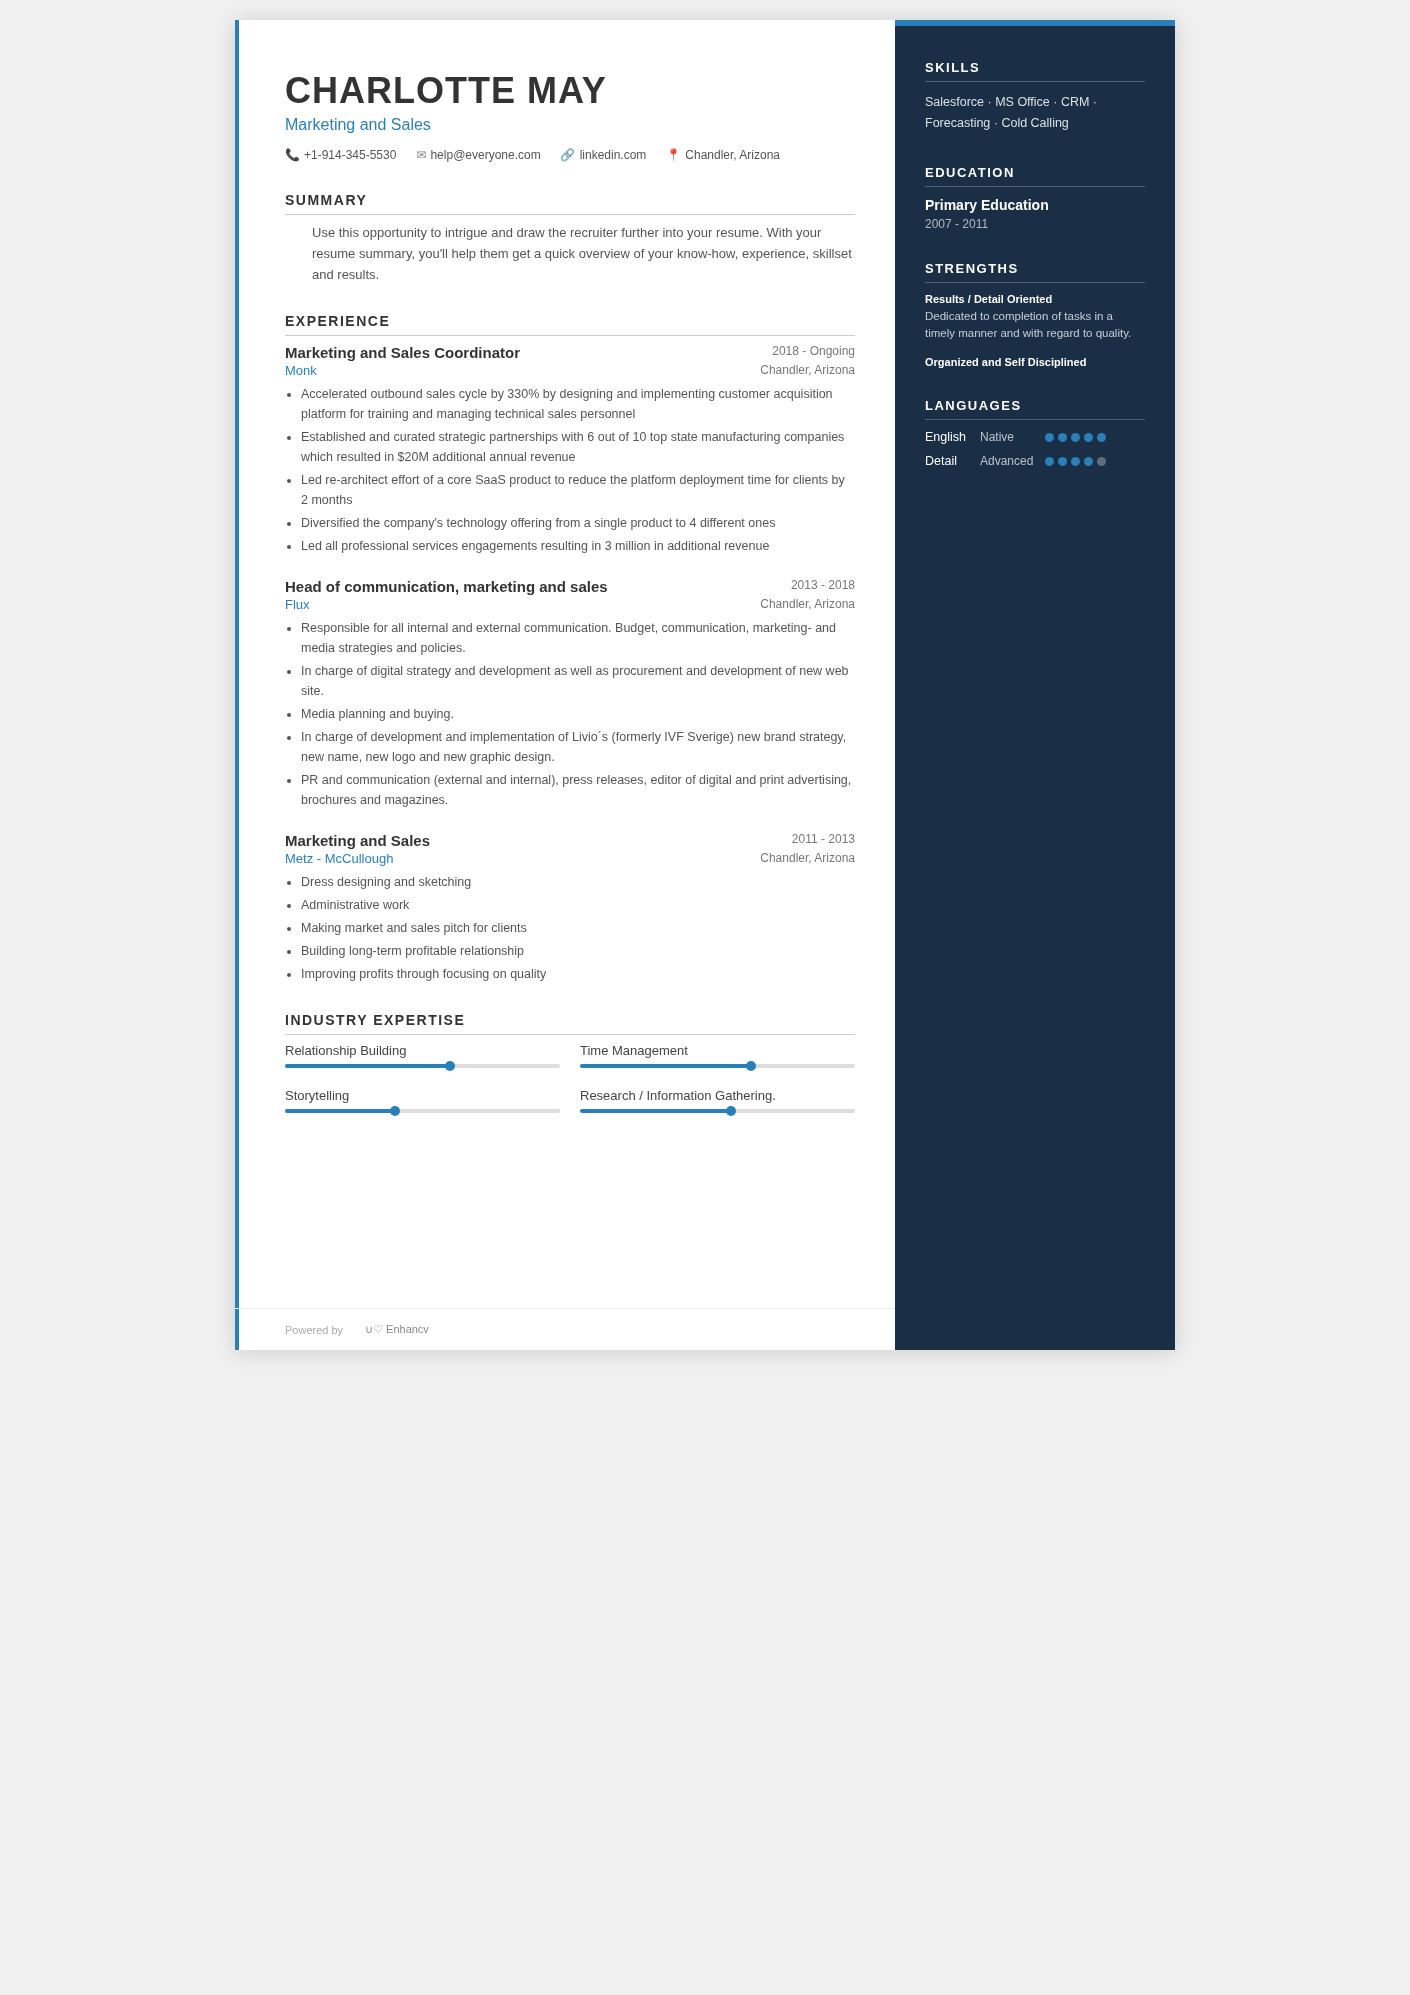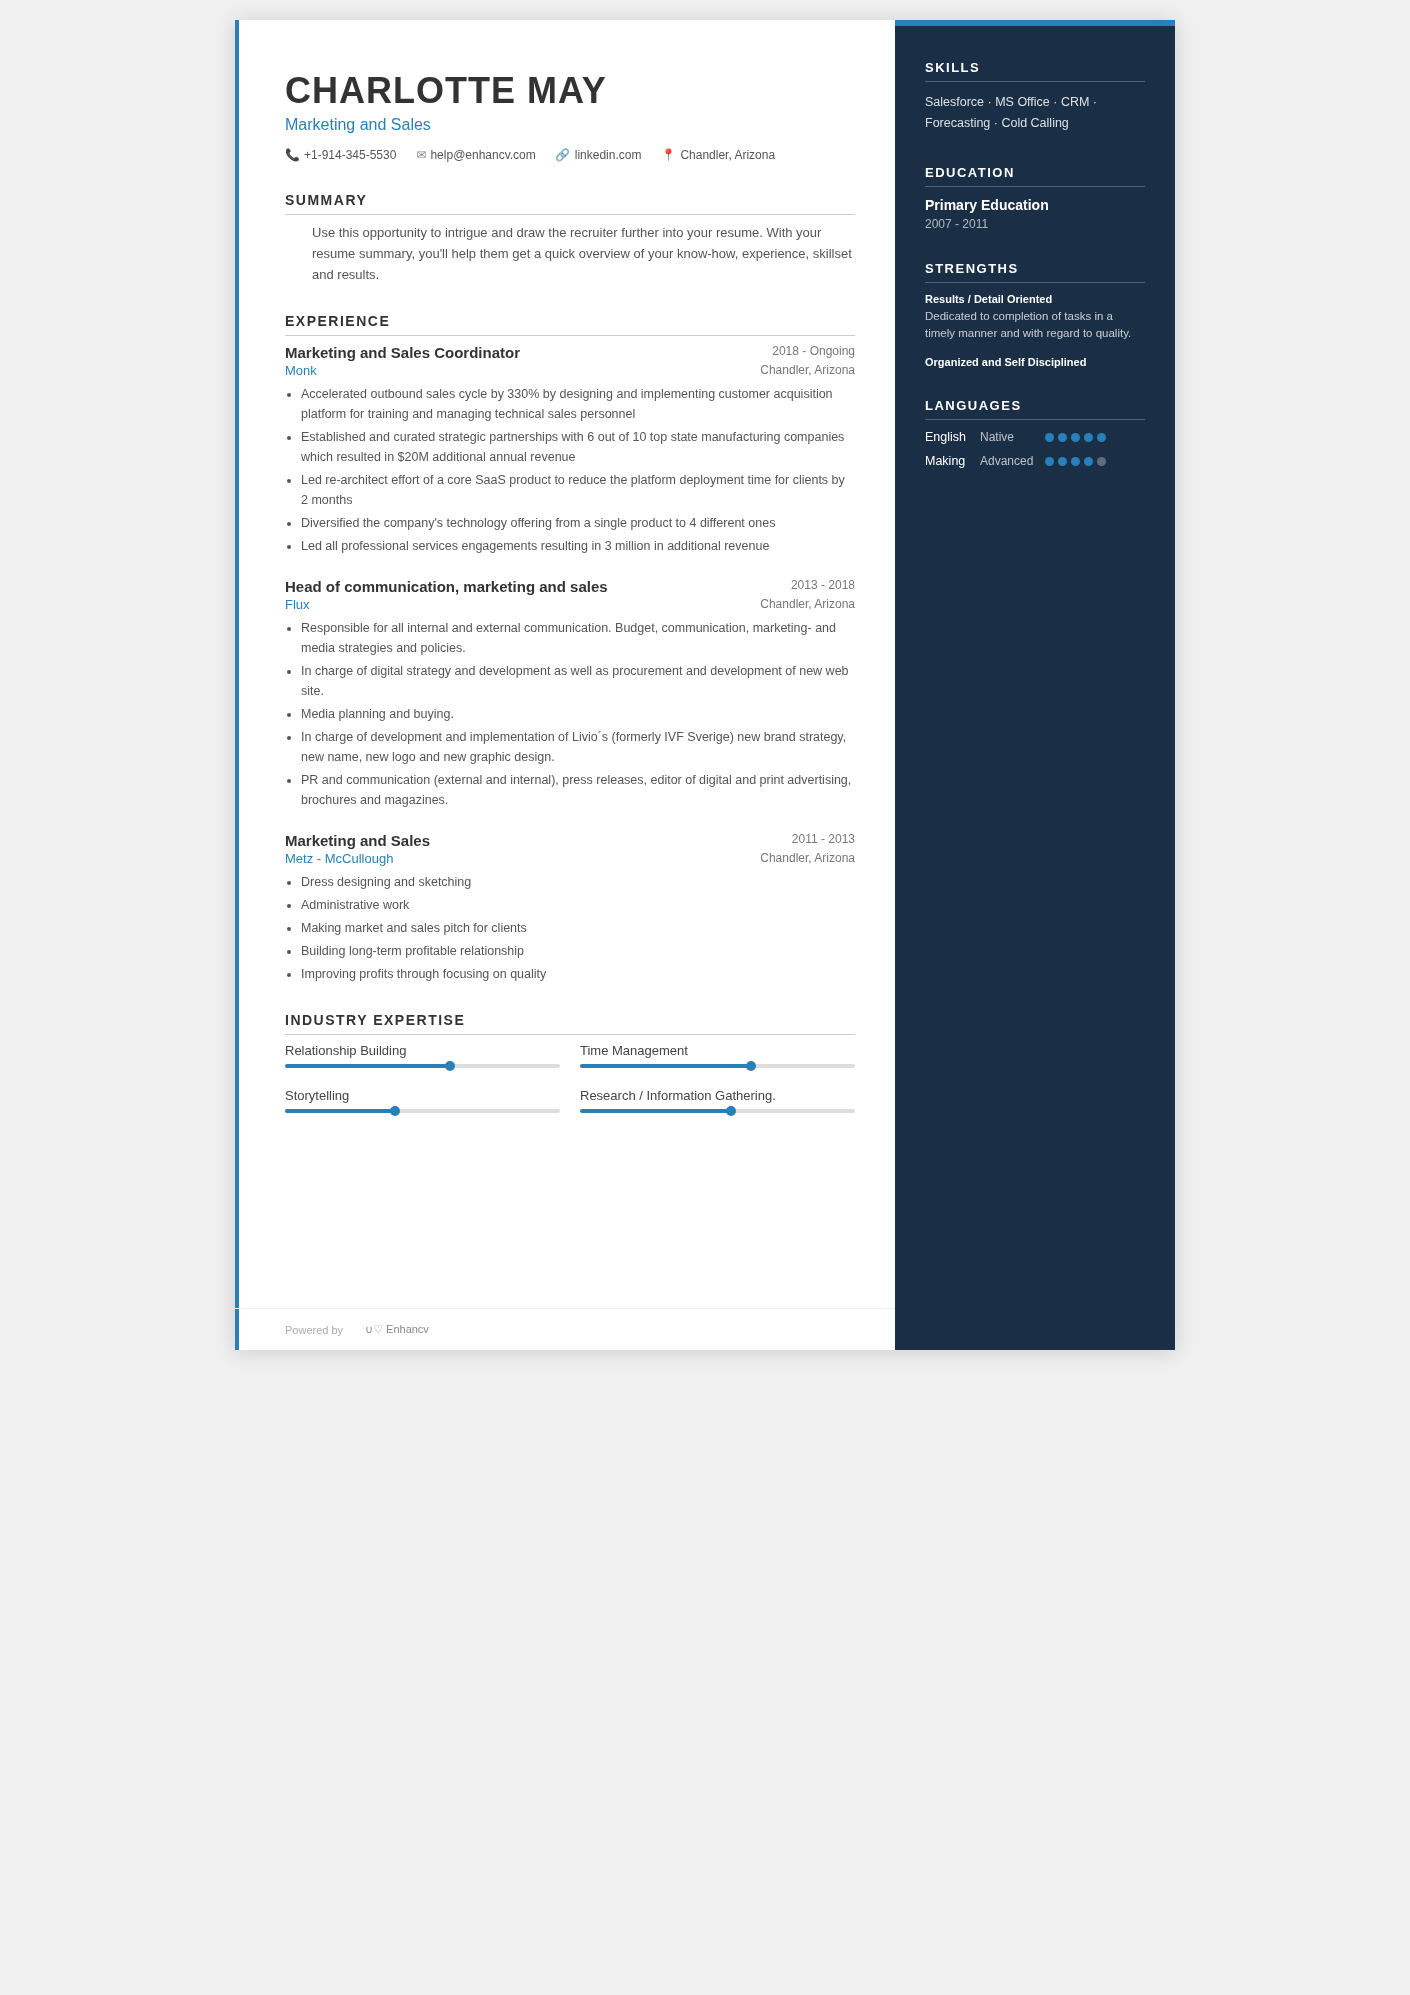--- a/index.html
+++ b/index.html
@@ -301,21 +301,21 @@
     <div class="section">
       <div class="header-name">CHARLOTTE MAY</div>
       <div class="header-title">Marketing and Sales</div>
       <div class="contact-info">
         <div class="contact-item">
           <span class="contact-icon">📞</span>
           <span>+1-914-345-5530</span>
         </div>
         <div class="contact-item">
           <span class="contact-icon">✉</span>
-          <span>help@enhancv.com</span>
+          <span>help@everyone.com</span>
         </div>
         <div class="contact-item">
           <span class="contact-icon">🔗</span>
           <span>linkedin.com</span>
         </div>
         <div class="contact-item">
           <span class="contact-icon">📍</span>
           <span>Chandler, Arizona</span>
         </div>
       </div>
@@ -471,21 +471,21 @@
         <div class="lang-dots">
           <div class="lang-dot filled"></div>
           <div class="lang-dot filled"></div>
           <div class="lang-dot filled"></div>
           <div class="lang-dot filled"></div>
           <div class="lang-dot filled"></div>
         </div>
       </div>
 
       <div class="lang-row">
-        <span class="lang-name">Making</span>
+        <span class="lang-name">Detail</span>
         <span class="lang-level">Advanced</span>
         <div class="lang-dots">
           <div class="lang-dot filled"></div>
           <div class="lang-dot filled"></div>
           <div class="lang-dot filled"></div>
           <div class="lang-dot filled"></div>
           <div class="lang-dot empty"></div>
         </div>
       </div>
     </div>

